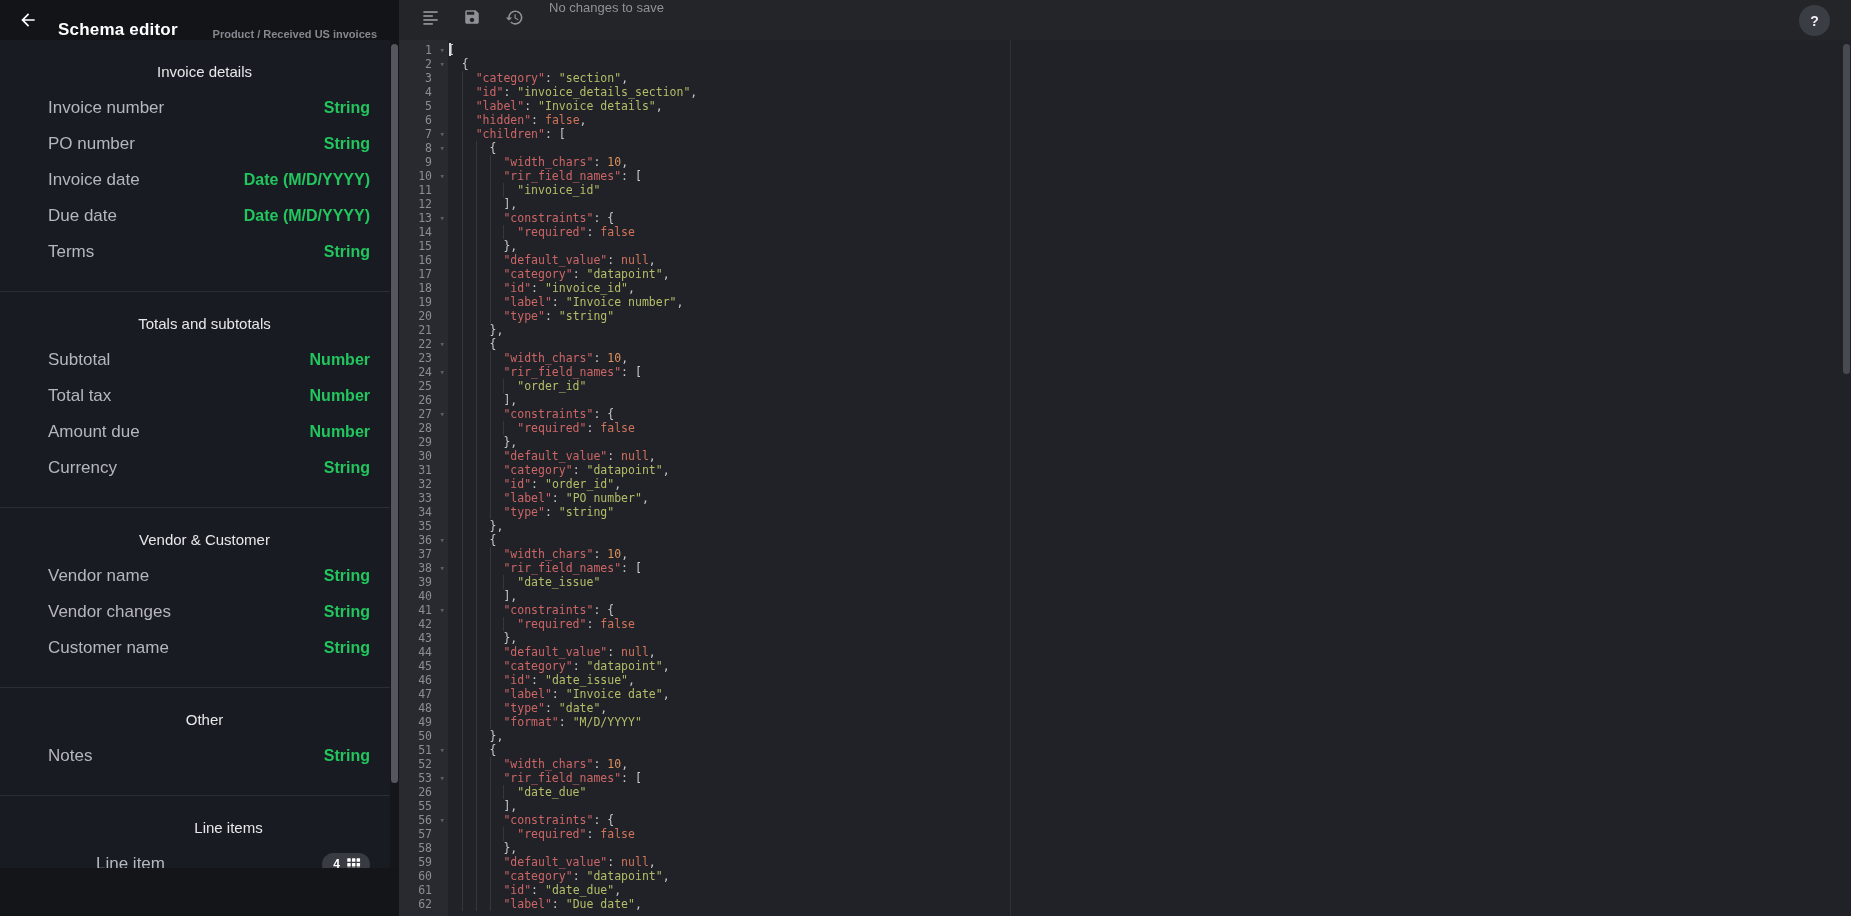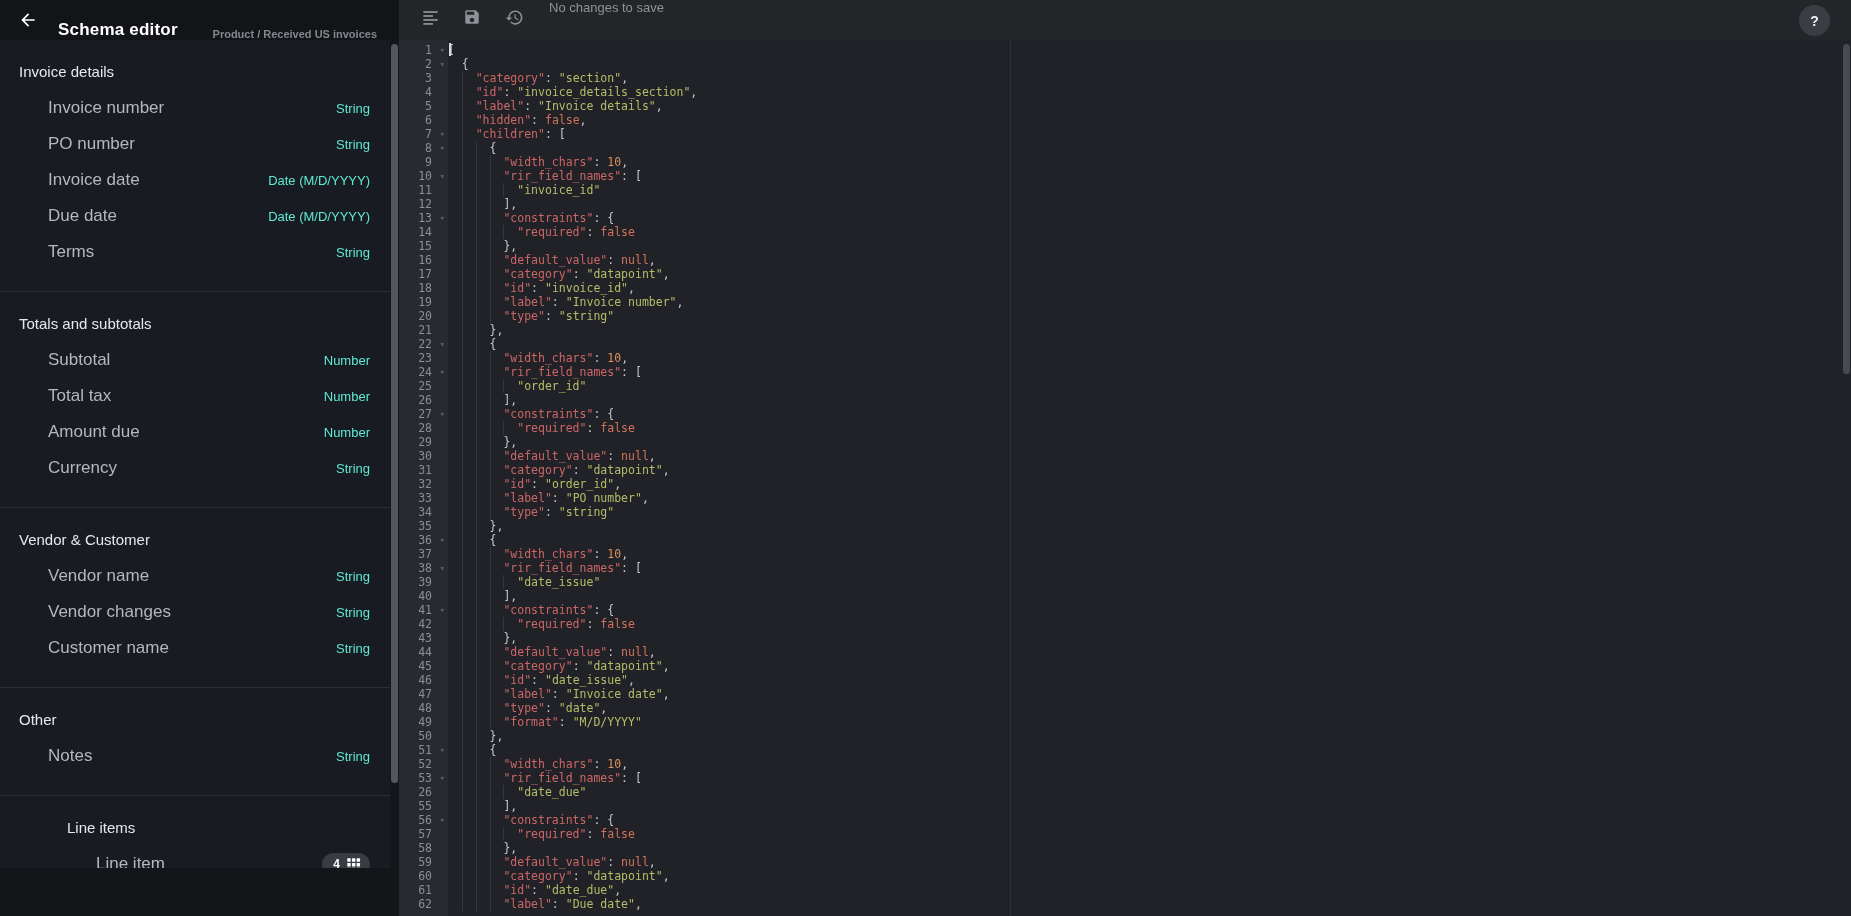--- a/index.html
+++ b/index.html
@@ -22,28 +22,28 @@
              color:#8e9196; cursor:pointer; }
   .tb-icon:first-child { margin-left:14px; }
   .tb-icon + .tb-icon { margin-left:8px; }
   .tb-status { color:#8f9297; font-size:13px; margin-left:18px; }
   .help-btn { position:absolute; right:21px; top:5px; width:31px; height:31px; border-radius:50%;
               background:#3a3d43; color:#f0f1f3; display:flex; align-items:center; justify-content:center;
               font-size:14px; font-weight:bold; cursor:pointer; }
 
   
   .sidebar { position:absolute; left:0; top:40px; width:390px; height:828px;
-             background:#181b21; overflow:hidden; }
+             background:#181b21; overflow:hidden;text-align:center; }
   .sb-section { padding:20px 0 21px 0; border-bottom:1px solid #2b2e34; }
   .sb-section:last-child { border-bottom:none;margin-left:48px; }
   .sb-title { color:#e6e8ea; font-size:15px; font-weight:500; line-height:24px;
               padding-left:19px; margin-bottom:6px; }
   .sb-row { height:36px; display:flex; align-items:center; padding:0 20px 0 48px; cursor:pointer; }
   .sb-label { color:#b4b7bc; font-size:17px; }
-  .sb-type { margin-left:auto; color:#5eead4; font-size:13px; font-weight:normal; }
+  .sb-type { margin-left:auto; color:#22c55e; font-size:16px; font-weight:bold; }
   .sb-pill { margin-left:auto; display:flex; align-items:center; gap:6px; background:#383b42;
              border-radius:13px; padding:4px 9px 4px 11px; }
   .sb-pill-count { color:#ffffff; font-size:12px; font-weight:bold; }
   .sb-scroll { position:absolute; left:390px; top:40px; width:9px; height:828px; background:#14161a; }
   .sb-thumb { position:absolute; left:1px; top:4px; width:7px; height:739px;
               background:#54575d; border-radius:4px; cursor:pointer; }
 
   
   .sb-footer { position:absolute; left:0; top:868px; width:399px; height:48px;
                background:#1c1f26; border-top:1px solid #2b2e34;

